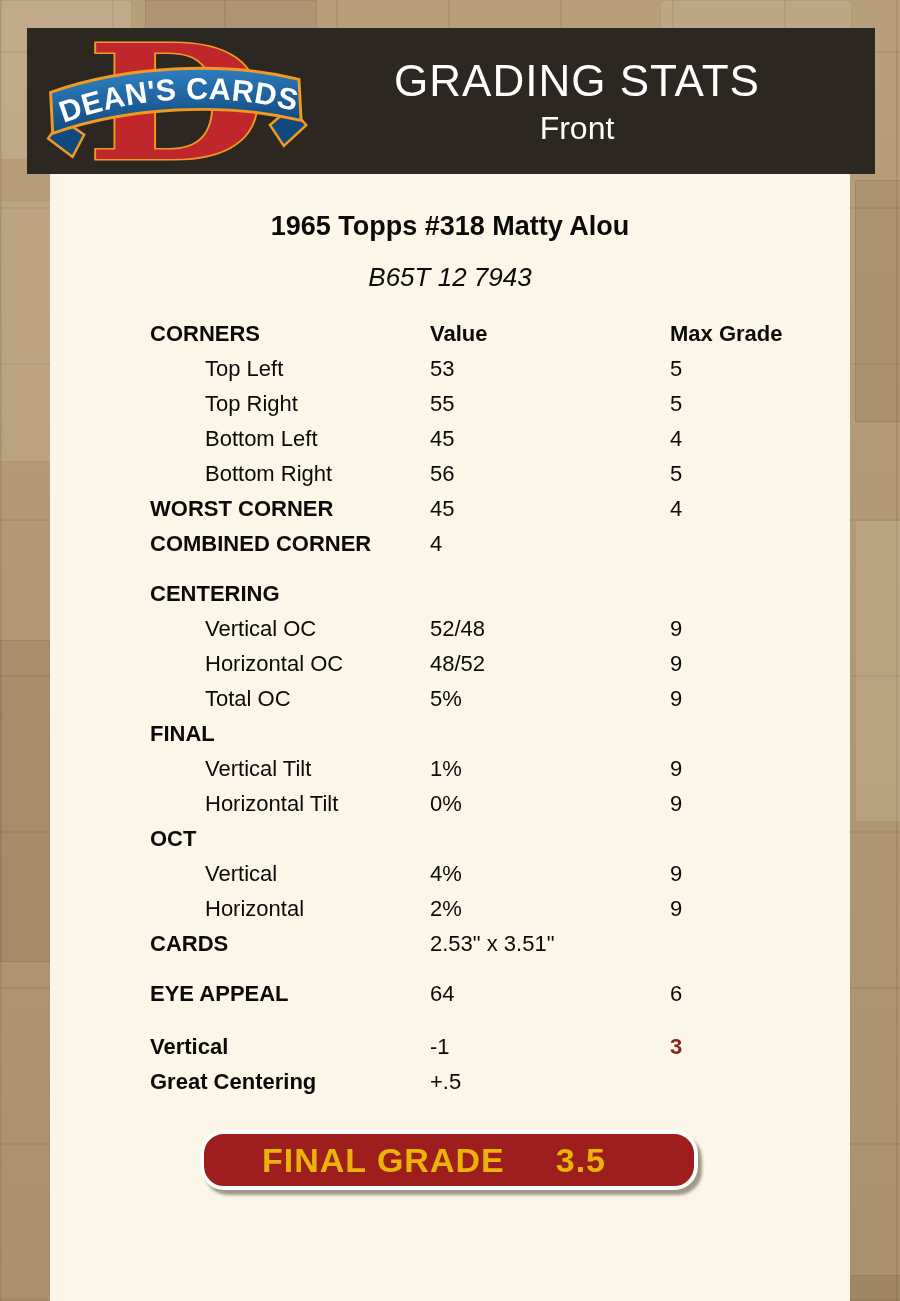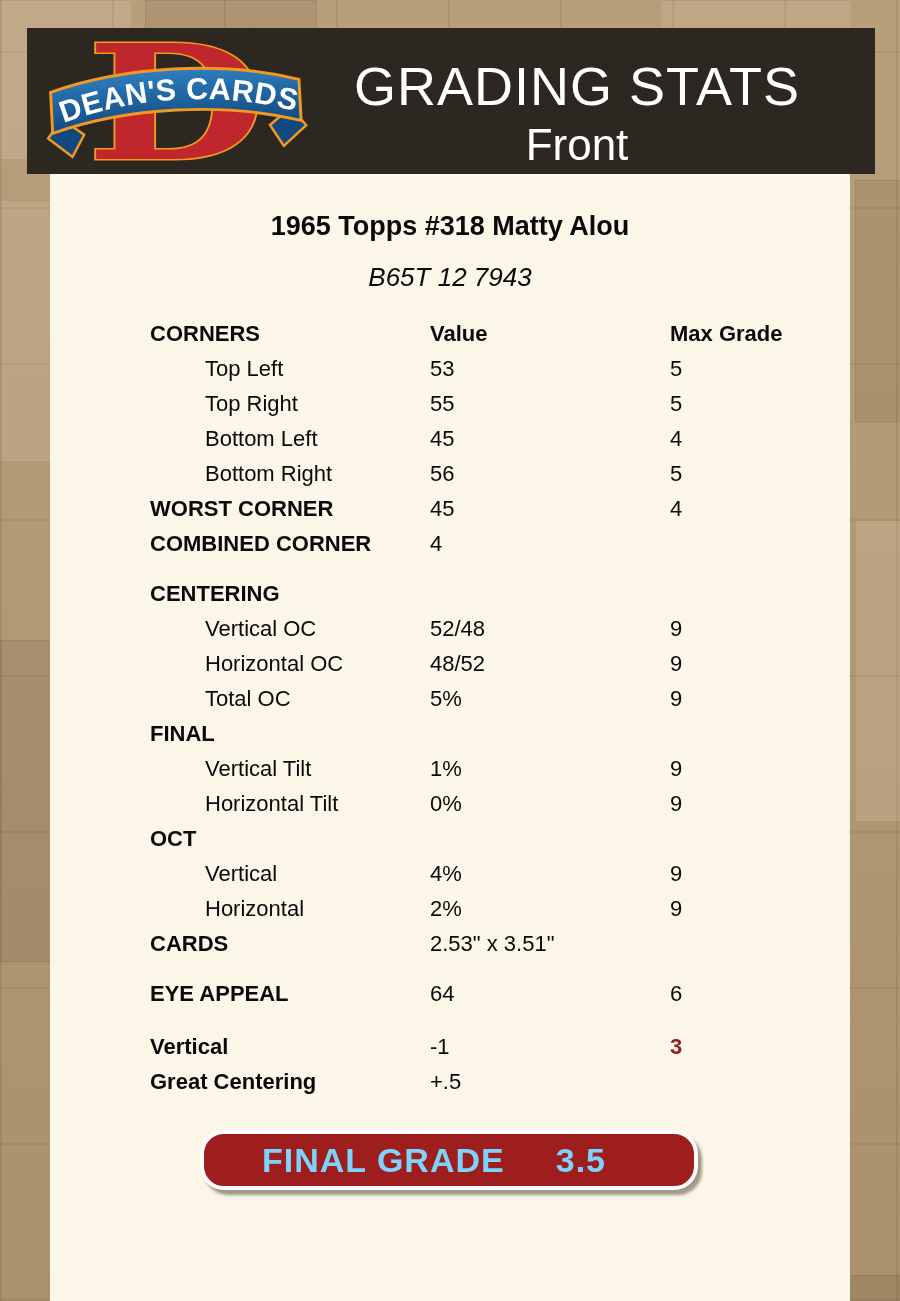--- a/index.html
+++ b/index.html
@@ -21,22 +21,22 @@
   
   .bar {
     position:absolute; left:27px; top:28px; width:848px; height:146px;
     background:#2d2721;
   }
   .logo { position:absolute; left:14px; top:3px; width:270px; height:142px; }
   .htitles {
     position:absolute; left:250px; top:0; width:600px; height:146px;
     text-align:center; color:#ffffff;
   }
-  .htitle { margin:0; padding-top:30px; font-size:54px; line-height:1.05; letter-spacing:1px; font-weight:normal; }
-  .hsub   { margin:0; padding-top:8px; font-size:44px; line-height:1.0; font-weight:normal; }
+  .htitle { margin:0; padding-top:30px; font-size:44px; line-height:1.05; letter-spacing:1px; font-weight:normal; }
+  .hsub   { margin:0; padding-top:8px; font-size:32px; line-height:1.0; font-weight:normal; }
 
   
   .panel {
     position:absolute; left:50px; top:174px; width:800px; height:1169px;
     background:#fbf6e7; color:#0a0a0a;
   }
   .card-title { position:absolute; top:37px; left:0; width:100%; text-align:center;
                 font-size:27px; font-weight:bold; }
   .card-code  { position:absolute; top:88px; left:0; width:100%; text-align:center;
                 font-size:26px;font-style:italic; }
@@ -56,21 +56,21 @@
 
   
   .final-pill {
     position:absolute; left:150px; top:956px; width:498px; height:60px;
     box-sizing:border-box;
     background:#9e1e1e;
     border:4px solid #ffffff; border-radius:24px;
     box-shadow:4px 5px 3px rgba(110,103,85,0.65);
     display:flex; align-items:center; justify-content:space-between;
     padding:0 88px 0 58px;
-    color:#7dd3fc; font-size:34px; font-weight:bold; letter-spacing:1px;
+    color:#eab308; font-size:34px; font-weight:bold; letter-spacing:1px;
   }
 </style>
 </head>
 <body>
 
 <div class="page">
 
   <div class="tile" style="left:0;top:0;width:130px;height:158px;background:rgba(243,232,210,0.16);"></div>
   <div class="tile" style="left:145px;top:0;width:170px;height:150px;background:rgba(84,62,38,0.10);"></div>
   <div class="tile" style="left:660px;top:0;width:190px;height:152px;background:rgba(243,232,210,0.12);"></div>

